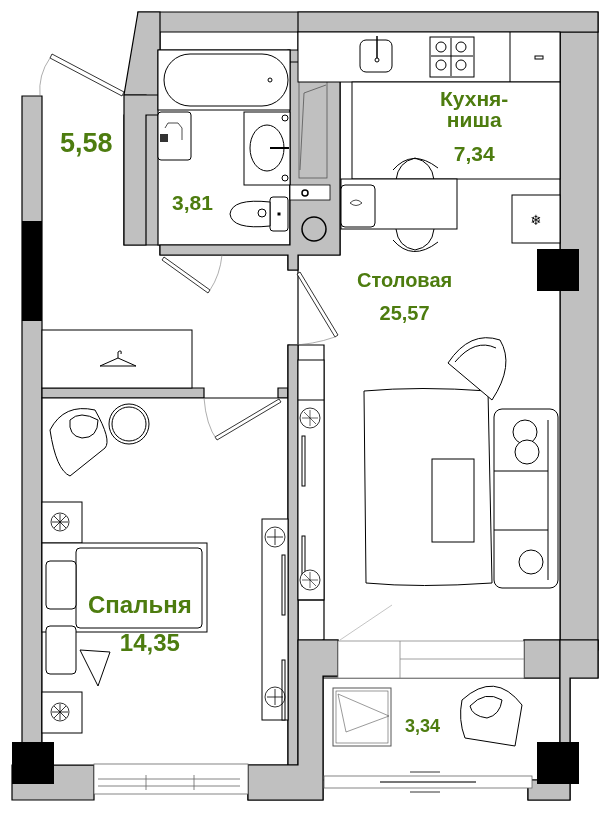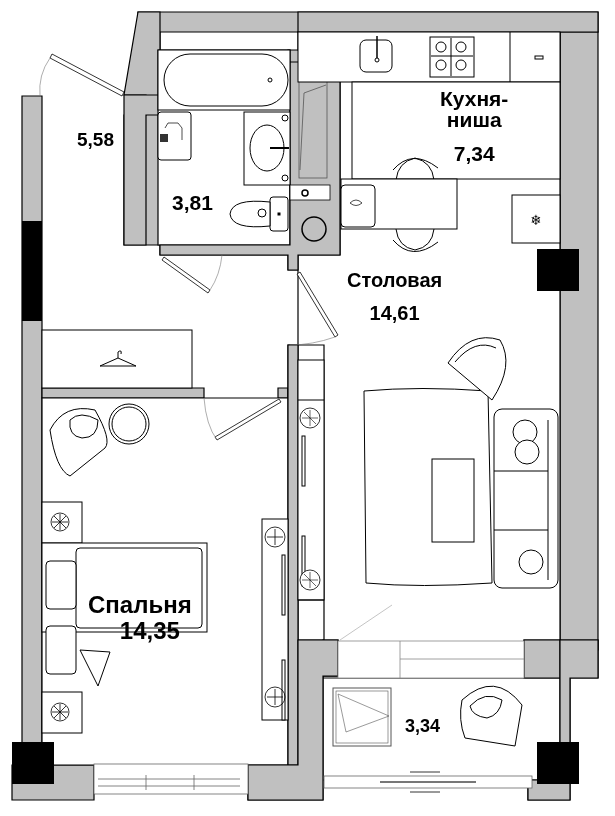--- a/index.html
+++ b/index.html
@@ -2,34 +2,34 @@
 <html><head>
 <meta charset="utf-8">
 <style>
   html, body { margin: 0; padding: 0; background: #ffffff; }
   body { width: 615px; height: 816px; position: relative; overflow: hidden; font-family: "Liberation Sans", sans-serif; }
   #plan { position: absolute; left: 0; top: 0; }
   .room-label {
     position: absolute;
     font-family: "Liberation Sans", sans-serif;
     font-weight: bold;
-    color: #000000;
+    color: #4d7c0f;
     text-align: center;
     line-height: 1.0;
     white-space: nowrap;
   }
   .room-label .name, .room-label .area { display: block; }
-  .lbl-balcony-top { left: 77px; top: 130px; font-size: 19px; }
+  .lbl-balcony-top { left: 60px; top: 130px; font-size: 27px; }
   .lbl-bath { left: 172px; top: 192px; font-size: 21px; }
   .lbl-kitchen { left: 440px; top: 88px; font-size: 21px; }
-  .lbl-dining { left: 347px; top: 270px; font-size: 20px; }
+  .lbl-dining { left: 357px; top: 270px; font-size: 20px; }
   .lbl-bedroom { left: 88px; top: 593px; font-size: 24px; }
   .lbl-balcony-bottom { left: 405px; top: 717px; font-size: 18px; }
   .lbl-kitchen .area, .lbl-dining .area { margin-top: 13px; }
-  .lbl-bedroom .area { margin-top: 2px; padding-left: 20px; }
+  .lbl-bedroom .area { margin-top: 14px; padding-left: 20px; }
 </style>
 </head>
 <body>
 
 <svg id="plan" width="615" height="816" viewBox="0 0 615 816" xmlns="http://www.w3.org/2000/svg">
 
   <g fill="#c0c0c0" stroke="#000" stroke-width="1.2">
 
     <path d="M138,12 L598,12 L598,32 L298,32 L298,32 L160,32 L160,50 L138,50 Z"></path>
 
@@ -245,21 +245,21 @@
 </div>
 
 <div class="room-label lbl-kitchen">
   <span class="name">Кухня-</span>
   <span class="name">ниша</span>
   <span class="area">7,34</span>
 </div>
 
 <div class="room-label lbl-dining">
   <span class="name">Столовая</span>
-  <span class="area">14,61</span>
+  <span class="area">25,57</span>
 </div>
 
 <div class="room-label lbl-bedroom">
   <span class="name">Спальня</span>
   <span class="area">14,35</span>
 </div>
 
 <div class="room-label lbl-balcony-bottom">
   <span class="area">3,34</span>
 </div>

